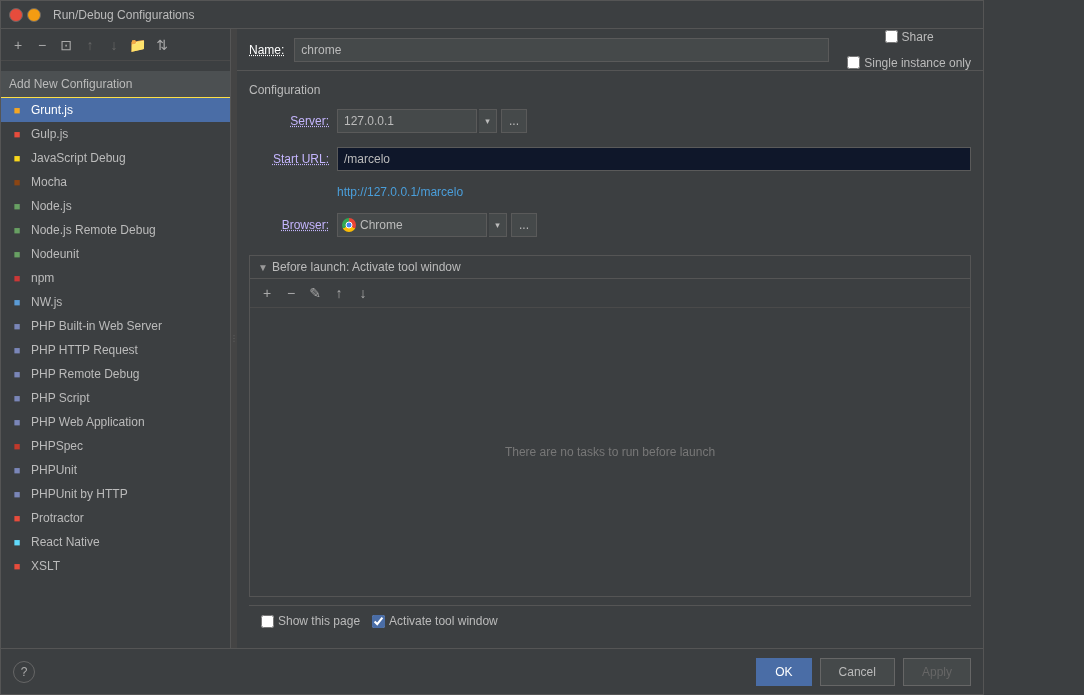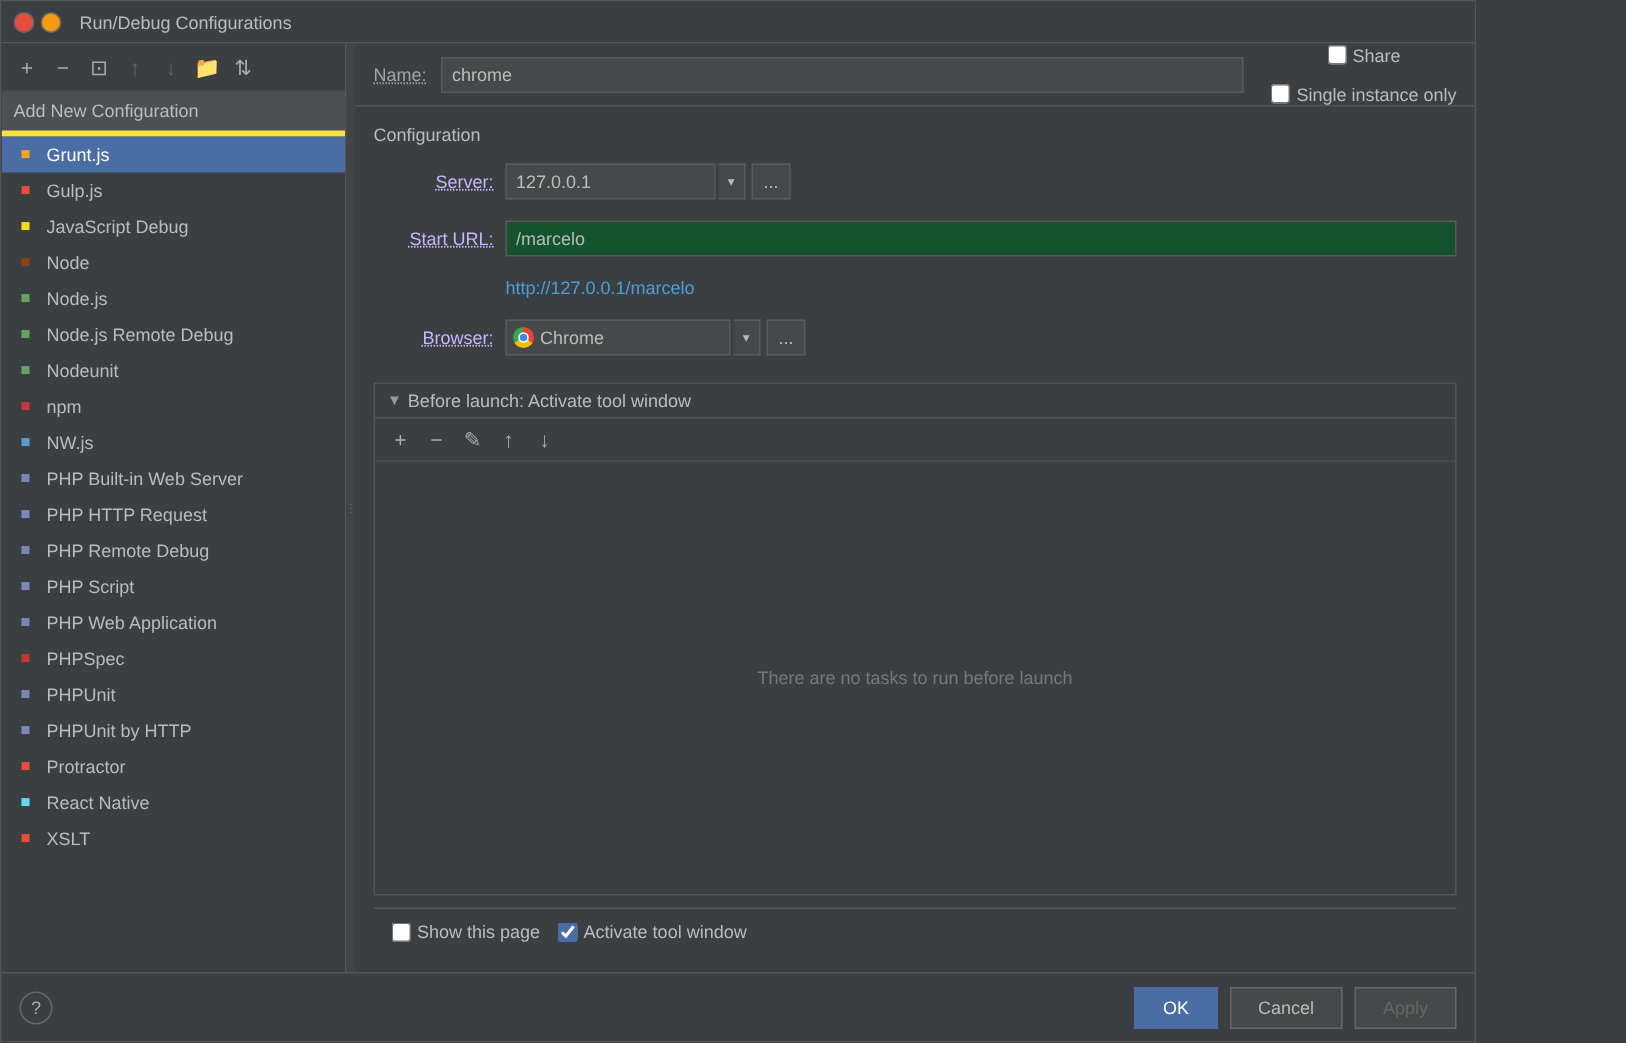--- a/index.html
+++ b/index.html
@@ -93,21 +93,22 @@
       border: none;
       background: transparent;
     }
     .toolbar-btn.disabled { color: #666; cursor: default; }
 
     .add-new-section {
       background: #4c5052;
       padding: 6px 8px;
       font-size: 12px;
       color: #bbbbbb;
-      border-bottom: 4px solid #fde047;
+      border-bottom: 1px solid #fde047;
+      margin-top: 10px;
     }
 
     .config-list {
       flex: 1;
       overflow-y: auto;
     }
 
     .config-item {
       display: flex;
       align-items: center;
@@ -160,21 +161,21 @@
     .top-bar {
       display: flex;
       align-items: center;
       padding: 8px 12px;
       gap: 10px;
       border-bottom: 1px solid #555;
       height: 42px;
     }
 
     .name-label {
-      color: #a3a3a3;
+      color: #ffffff;
       font-size: 12px;
       text-decoration: underline;
       text-decoration-style: dotted;
     }
 
     .name-input {
       flex: 1;
       background: #45494a;
       border: 1px solid #5a5a5a;
       color: #bbbbbb;
@@ -275,21 +276,21 @@
       width: 26px;
       cursor: pointer;
       display: flex;
       align-items: center;
       justify-content: center;
       font-size: 12px;
       margin-left: 2px;
     }
 
     .url-input {
-      background: #14532d;
+      background: #0f172a;
       border: 1px solid #5a5a5a;
       color: #bbbbbb;
       font-size: 12px;
       padding: 3px 6px;
       height: 24px;
       flex: 1;
     }
 
     .url-link {
       color: #4a9eda;
@@ -489,21 +490,21 @@
           <div class="config-item">
             <span class="config-icon icon-gulp">■</span>
             <span>Gulp.js</span>
           </div>
           <div class="config-item">
             <span class="config-icon icon-jsdebug">■</span>
             <span>JavaScript Debug</span>
           </div>
           <div class="config-item">
             <span class="config-icon icon-mocha">■</span>
-            <span>Node</span>
+            <span>Mocha</span>
           </div>
           <div class="config-item">
             <span class="config-icon icon-nodejs">■</span>
             <span>Node.js</span>
           </div>
           <div class="config-item">
             <span class="config-icon icon-nodejs-remote">■</span>
             <span>Node.js Remote Debug</span>
           </div>
           <div class="config-item">

